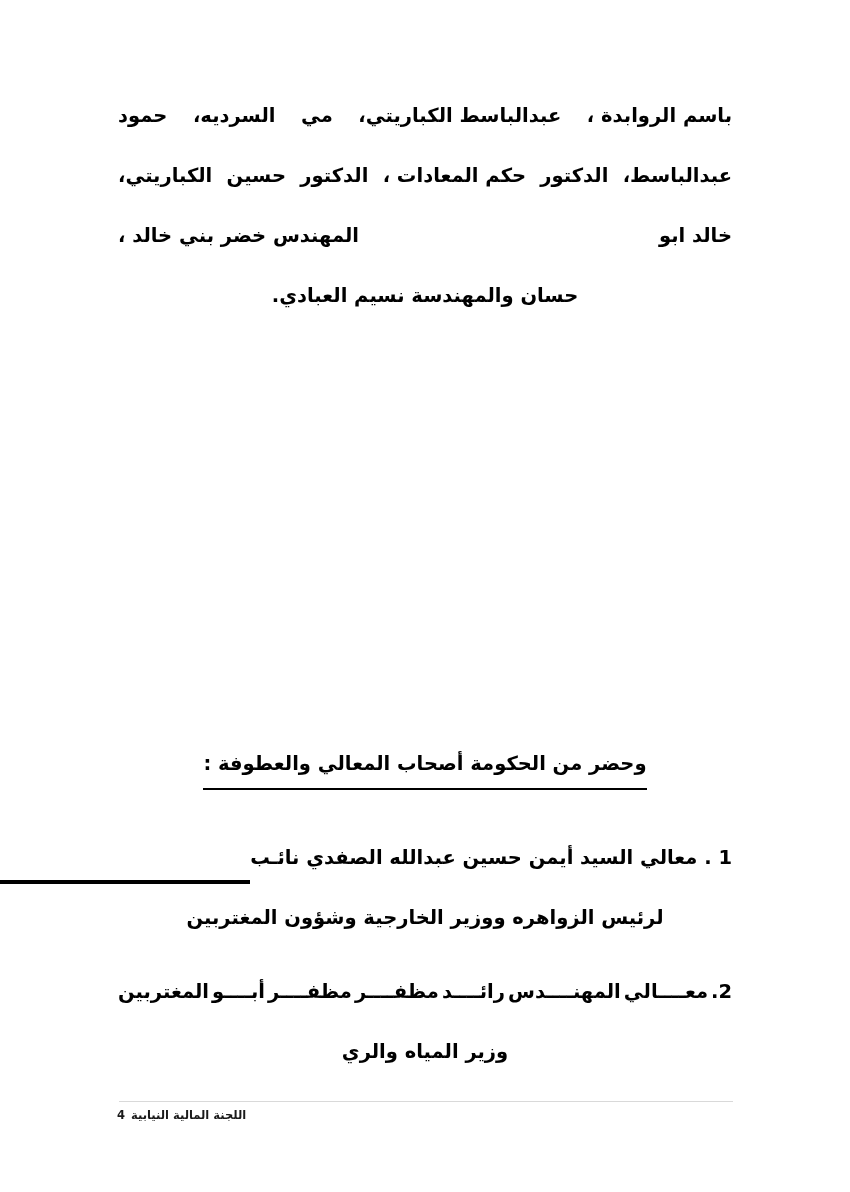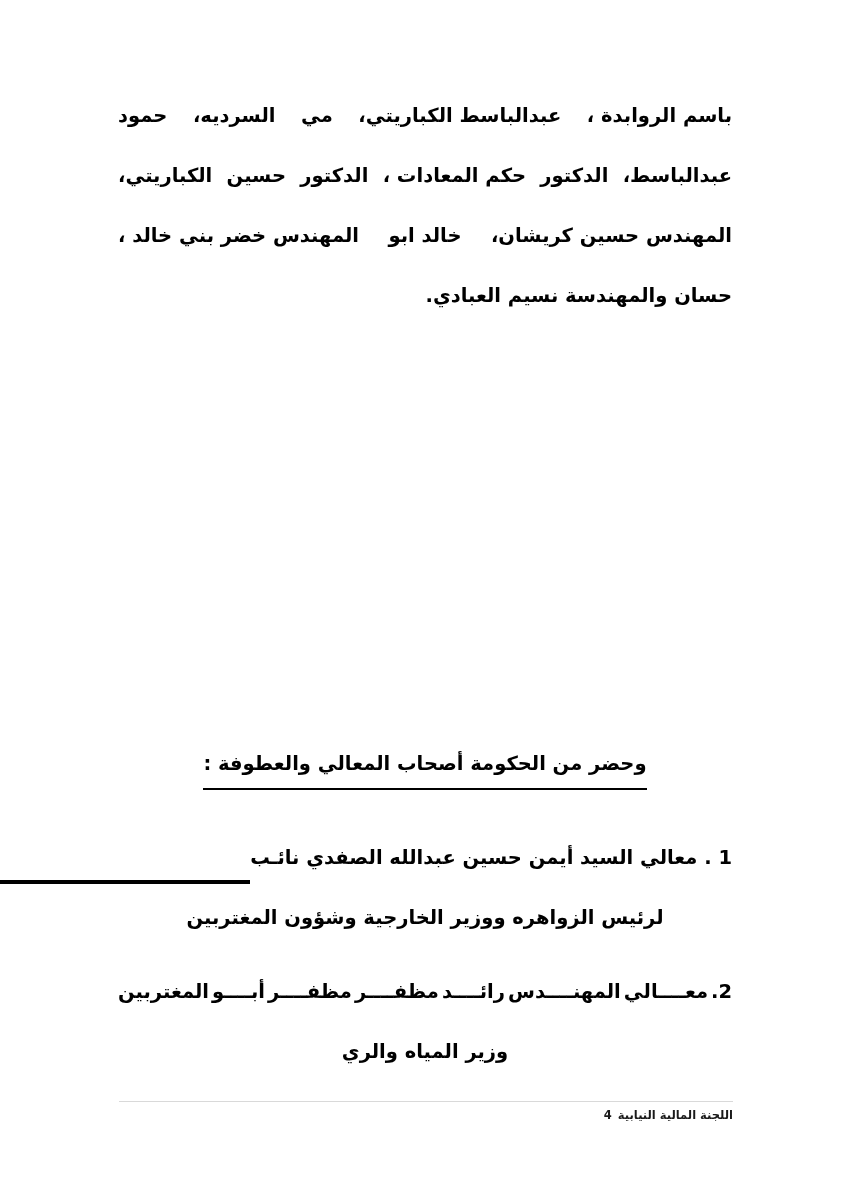--- a/index.html
+++ b/index.html
@@ -46,20 +46,21 @@
 
   
   .ln.justified {
     display: flex;
     justify-content: space-between;
     width: 100%;
   }
 
   .ln.last {
     display: block;
+    text-align: center;
     white-space: nowrap;
   }
 
   
   .section-heading {
     position: absolute;
     top: 750px;
     right: 118px;
     left: 118px;
     text-align: center;
@@ -147,21 +148,21 @@
     width: 614px;
     height: 1px;
     background: #d9d9d9;
   }
 
   .footer {
     position: absolute;
     top: 1108px;
     right: 117px;
     width: 616px;
-    text-align: right;
+    text-align: left;
     direction: rtl;
     font-size: 11.5px;
     font-weight: bold;
     color: #1a1a1a;
   }
 
   .footer .ftxt {
     display: inline-block;
     margin-left: 0;
   }
@@ -190,21 +191,20 @@
       <span class="ln justified">
         <span>عبدالباسط،</span>
         <span>الدكتور</span>
         <span>حكم المعادات ،</span>
         <span>الدكتور</span>
         <span>حسين</span>
         <span>الكباريتي،</span>
       </span>
 
       <span class="ln justified">
-        <span>المهندس حسين كريشان،</span>
         <span>خالد ابو</span>
         <span>المهندس خضر بني خالد ،</span>
       </span>
 
       <span class="ln last">حسان والمهندسة نسيم العبادي.</span>
 
     </div>
   </div>
 
   <div class="section-heading">

